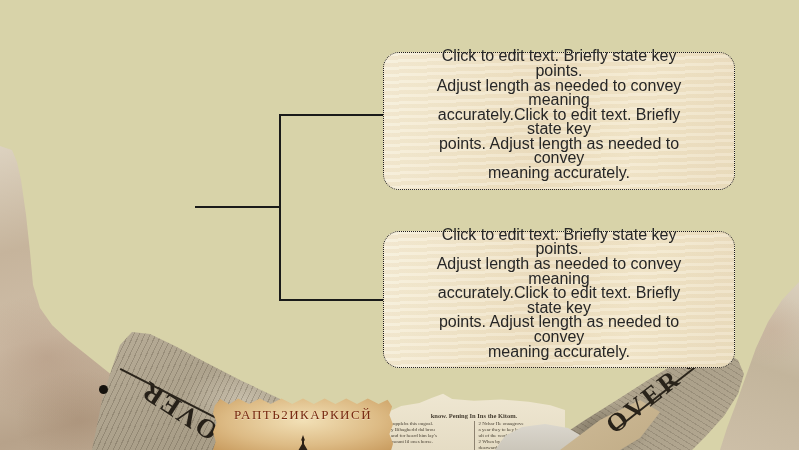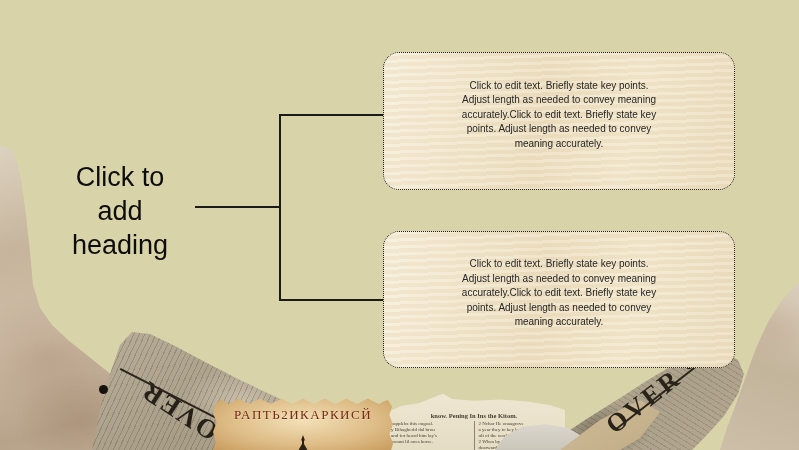--- a/index.html
+++ b/index.html
@@ -105,21 +105,21 @@
     border:1.6px dotted #1c1c1c; border-radius:16px;
     background:
       repeating-linear-gradient(178deg, rgba(255,255,255,.14) 0 3px, rgba(190,160,110,.08) 3px 7px),
       linear-gradient(100deg,#f6eed8,#eee0c2 45%,#f3e8cd 70%,#ecdec0);
     display:flex; align-items:center; justify-content:center;
     padding:10px 36px 22px;
   }
   .box1{top:52px; height:138px;}
   .box2{top:231px; height:137px;}
   .textbox p{
-    margin:0; font-size:10px; line-height:14.6px; color:#262626;
+    margin:0; font-size:16px; line-height:14.6px; color:#262626;
     text-align:center; white-space:pre-line;
   }
 </style>
 </head>
 <body>
 
 <div class="slide">
 
   <div class="piece left-tear"></div>
 
@@ -154,21 +154,20 @@
 dearward four cial plow</div>
     </div>
   </div>
 
   <div class="piece right-news"></div>
   <div class="piece tan-wedge"></div>
   <div class="right-rule" style="position:absolute;"></div>
   <span class="right-word">OVER •</span>
   <div class="piece right-tear"></div>
 
-  <div class="heading">Click to add heading</div>
 
   <div class="cline cl-left"></div>
   <div class="cline cl-vert"></div>
   <div class="cline cl-top"></div>
   <div class="cline cl-bot"></div>
 
   <div class="textbox box1">
     <p>Click to edit text. Briefly state key points.
 Adjust length as needed to convey meaning
 accurately.Click to edit text. Briefly state key

